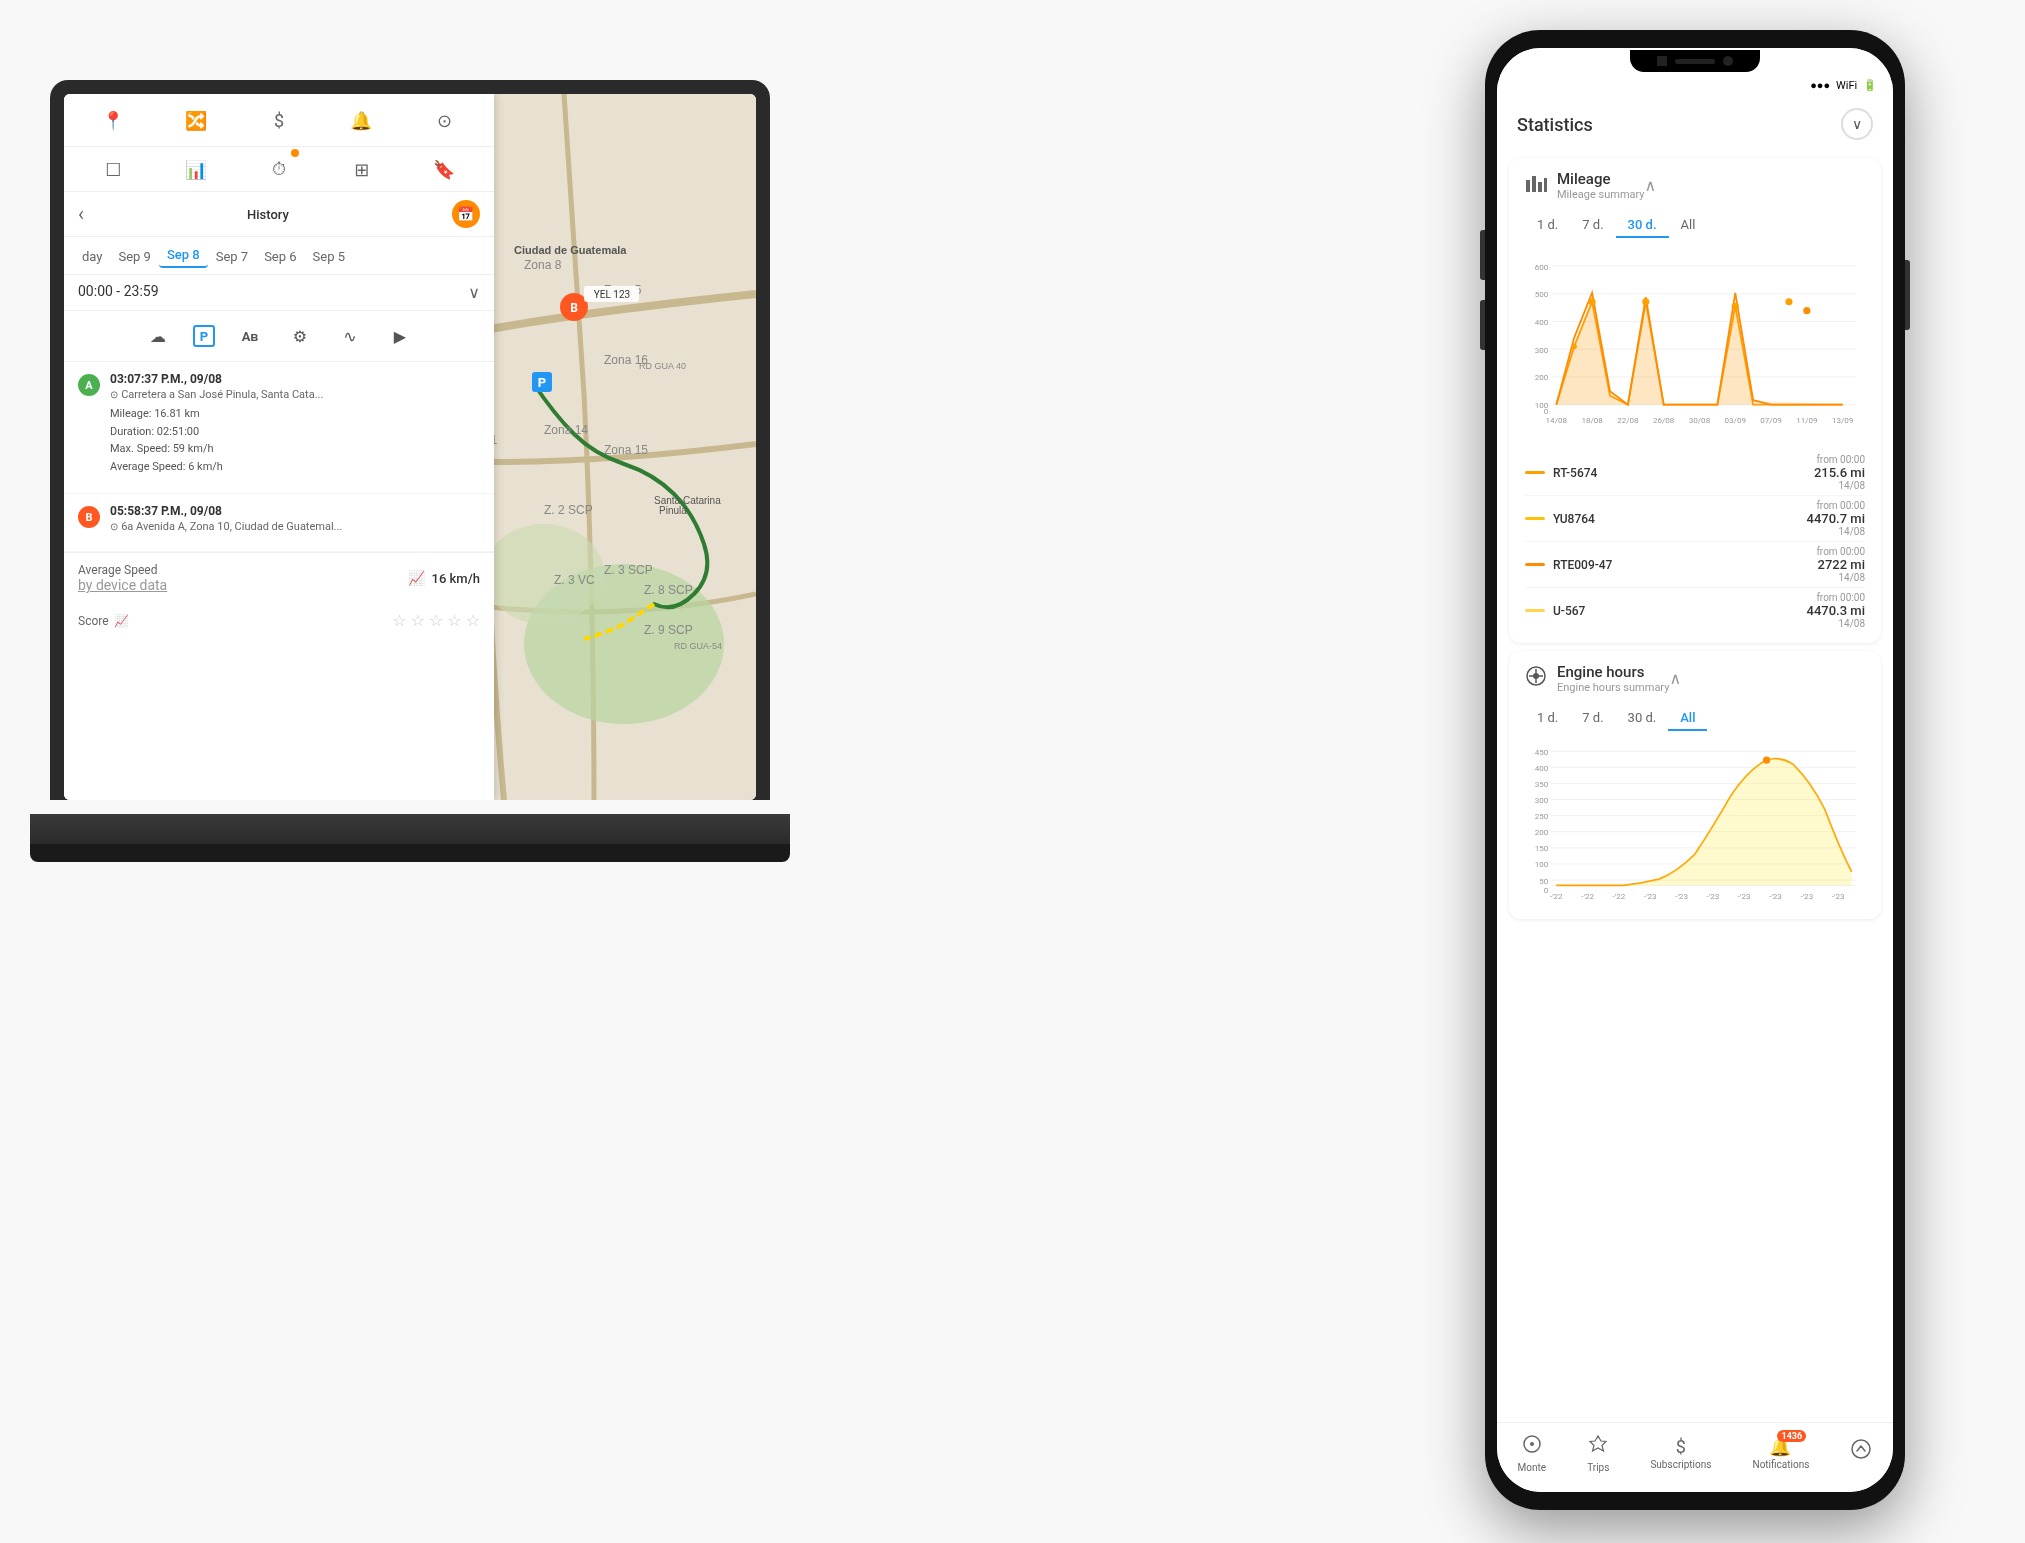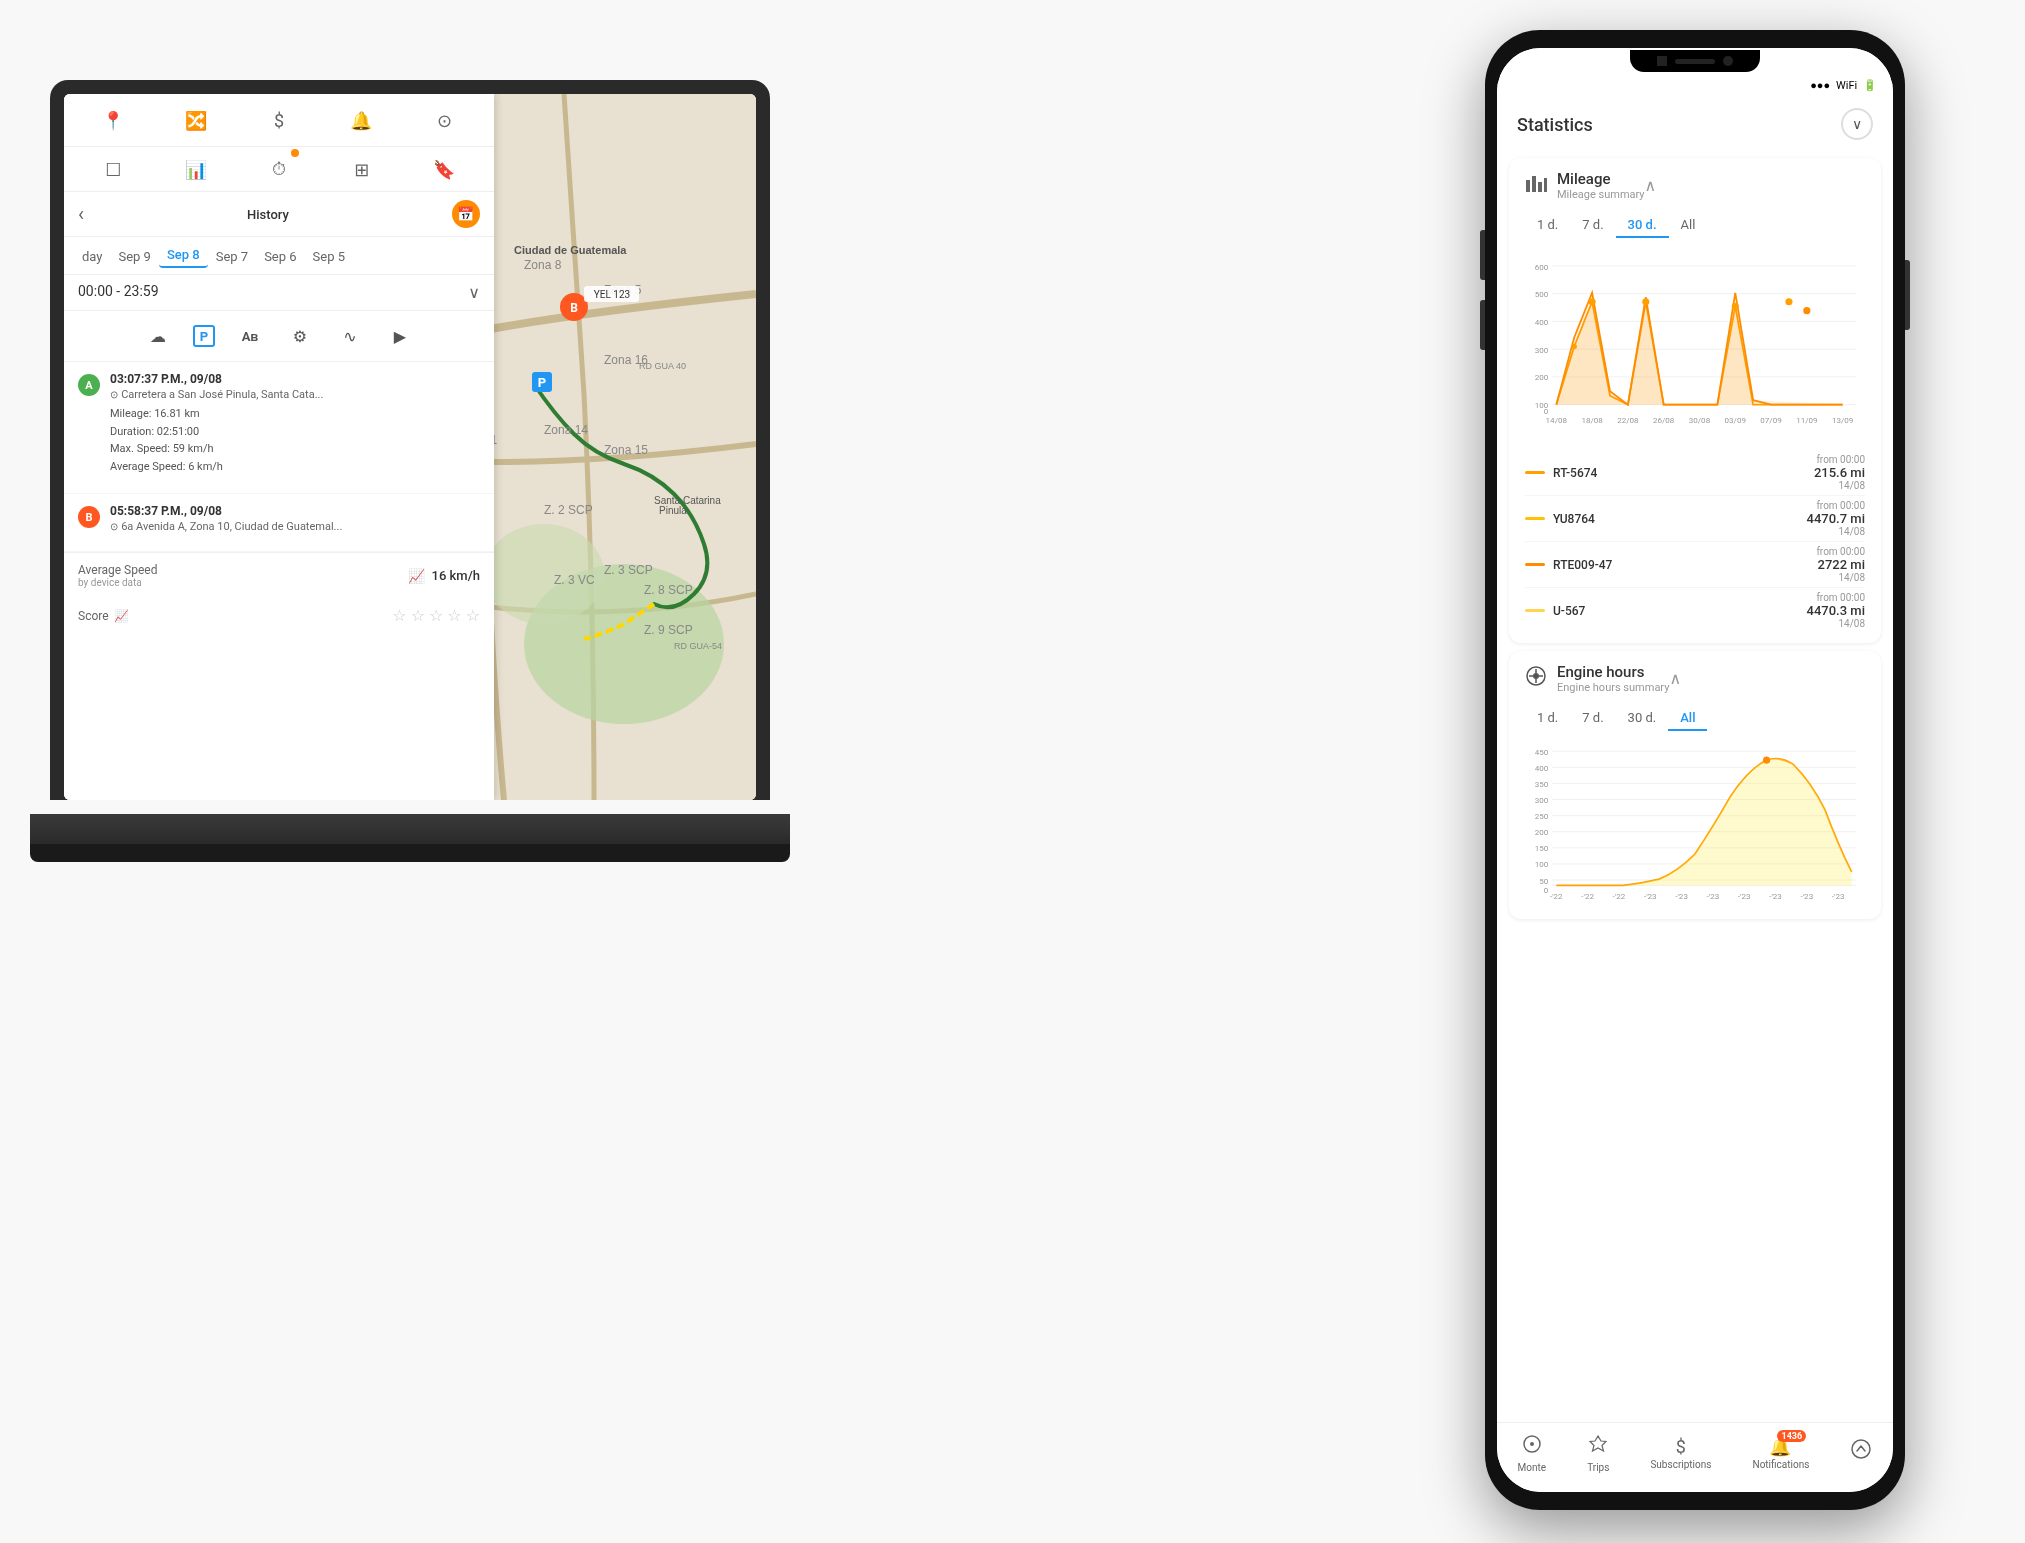--- a/index.html
+++ b/index.html
@@ -695,21 +695,21 @@
                   <span style="color:#666;font-size:10px;">⊙</span>
                   <span>6a Avenida A, Zona 10, Ciudad de Guatemal...</span>
                 </div>
               </div>
             </div>
           </div>
 
           <div class="avg-speed-row">
             <div>
               <div class="avg-speed-label">Average Speed</div>
-              <div style="font-size:10px;color:#999;">by device data</div>
+              <div style="font-size:14px;color:#999;text-decoration:underline;">by device data</div>
             </div>
             <div style="display:flex;align-items:center;gap:6px;">
               <span style="font-size:14px;color:#999;">📈</span>
               <span class="avg-speed-value">16 km/h</span>
             </div>
           </div>
 
           <div class="score-row">
             <div style="display:flex;align-items:center;gap:6px;">
               <span class="score-label">Score</span>

